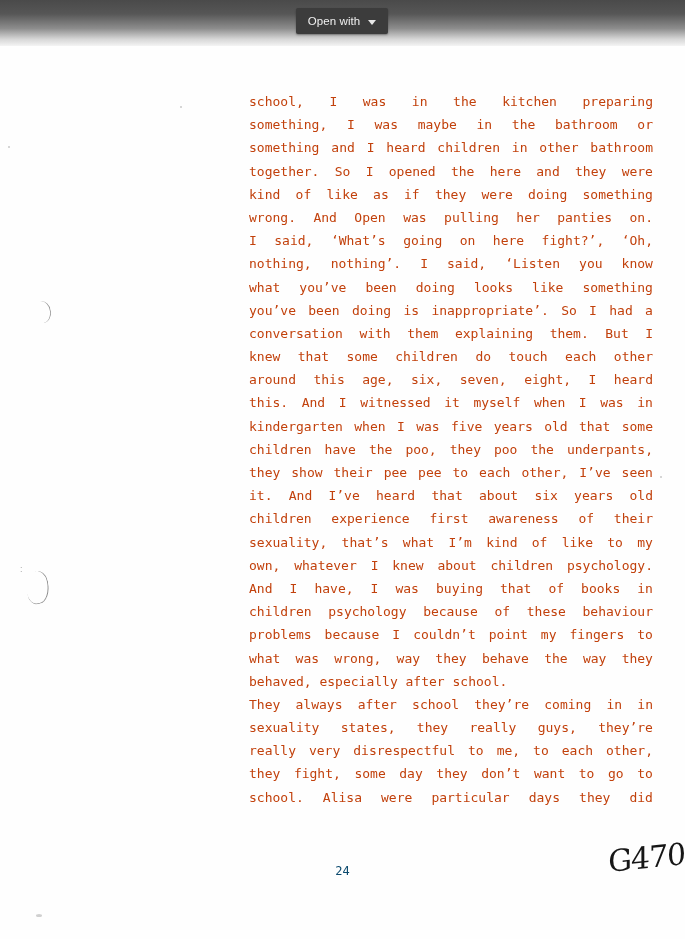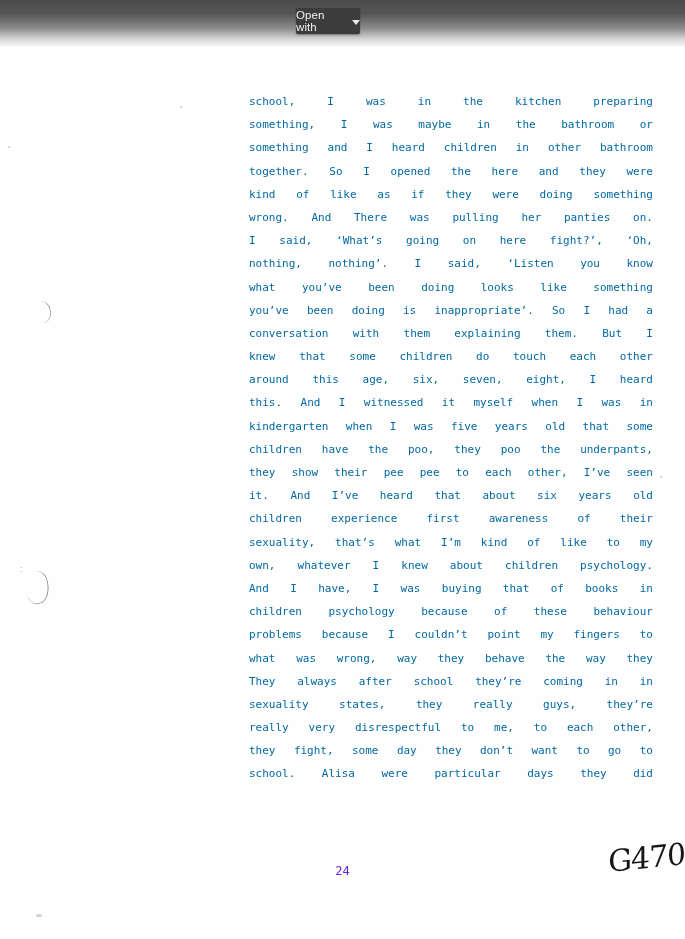--- a/index.html
+++ b/index.html
@@ -26,21 +26,21 @@
                 #4a4a4a 0%,
                 #565656 30%,
                 #8d8d8d 62%,
                 #d6d6d6 85%,
                 #f4f4f4 100%);
   }
   #open-with-button {
     position: absolute;
     left: 296px;
     top: 8px;
-    width: 64px;
+    width: 92px;
     height: 26px;
     background: #3c3c3c;
     border-radius: 2px;
     color: #f0f0f0;
     font-size: 11.5px;
     display: flex;
     align-items: center;
     justify-content: center;
     gap: 8px;
     cursor: pointer;
@@ -107,22 +107,22 @@
     line-height: 6px;
   }
 
   
   #transcript {
     position: absolute;
     left: 249px;
     top: 44px;
     width: 404px;
     font-family: "DejaVu Sans Mono", "Liberation Mono", monospace;
-    font-size: 11px;
-    color: #0369a1;
+    font-size: 13px;
+    color: #c2410c;
     line-height: 23.2px;
   }
   .tline {
     display: flex;
     white-space: pre;
     width: 404px;
     height: 23.2px;
     overflow: visible;
   }
   .tline.justify {
@@ -137,21 +137,21 @@
 
   
   #page-number {
     position: absolute;
     left: 0;
     top: 818px;
     width: 685px;
     text-align: center;
     font-family: "DejaVu Sans Mono", "Liberation Mono", monospace;
     font-size: 12px;
-    color: #6d28d9;
+    color: #0c4a6e;
   }
 
   
   #exhibit-stamp {
     position: absolute;
     left: 608px;
     top: 794px;
     font-family: "DejaVu Serif", serif;
     font-size: 30px;
     color: #161616;
@@ -190,40 +190,41 @@
   <div class="speckle" style="left:8px; top:100px; width:2px; height:2px;"></div>
   <div class="speckle" style="left:180px; top:60px; width:2px; height:2px;"></div>
   <div class="speckle" style="left:660px; top:430px; width:2px; height:2px;"></div>
 
   <div id="transcript">
       <div class="tline justify"><span class="w">school,</span><span class="w">I</span><span class="w">was</span><span class="w">in</span><span class="w">the</span><span class="w">kitchen</span><span class="w">preparing</span></div>
       <div class="tline justify"><span class="w">something,</span><span class="w">I</span><span class="w">was</span><span class="w">maybe</span><span class="w">in</span><span class="w">the</span><span class="w">bathroom</span><span class="w">or</span></div>
       <div class="tline justify"><span class="w">something</span><span class="w">and</span><span class="w">I</span><span class="w">heard</span><span class="w">children</span><span class="w">in</span><span class="w">other</span><span class="w">bathroom</span></div>
       <div class="tline justify"><span class="w">together.</span><span class="w">So</span><span class="w">I</span><span class="w">opened</span><span class="w">the</span><span class="w">here</span><span class="w">and</span><span class="w">they</span><span class="w">were</span></div>
       <div class="tline justify"><span class="w">kind</span><span class="w">of</span><span class="w">like</span><span class="w">as</span><span class="w">if</span><span class="w">they</span><span class="w">were</span><span class="w">doing</span><span class="w">something</span></div>
-      <div class="tline justify"><span class="w">wrong.</span><span class="w">And</span><span class="w">There</span><span class="w">was</span><span class="w">pulling</span><span class="w">her</span><span class="w">panties</span><span class="w">on.</span></div>
+      <div class="tline justify"><span class="w">wrong.</span><span class="w">And</span><span class="w">Open</span><span class="w">was</span><span class="w">pulling</span><span class="w">her</span><span class="w">panties</span><span class="w">on.</span></div>
       <div class="tline justify"><span class="w">I</span><span class="w">said,</span><span class="w">‘What’s</span><span class="w">going</span><span class="w">on</span><span class="w">here</span><span class="w">fight?’,</span><span class="w">‘Oh,</span></div>
       <div class="tline justify"><span class="w">nothing,</span><span class="w">nothing’.</span><span class="w">I</span><span class="w">said,</span><span class="w">‘Listen</span><span class="w">you</span><span class="w">know</span></div>
       <div class="tline justify"><span class="w">what</span><span class="w">you’ve</span><span class="w">been</span><span class="w">doing</span><span class="w">looks</span><span class="w">like</span><span class="w">something</span></div>
       <div class="tline justify"><span class="w">you’ve</span><span class="w">been</span><span class="w">doing</span><span class="w">is</span><span class="w">inappropriate’.</span><span class="w">So</span><span class="w">I</span><span class="w">had</span><span class="w">a</span></div>
       <div class="tline justify"><span class="w">conversation</span><span class="w">with</span><span class="w">them</span><span class="w">explaining</span><span class="w">them.</span><span class="w">But</span><span class="w">I</span></div>
       <div class="tline justify"><span class="w">knew</span><span class="w">that</span><span class="w">some</span><span class="w">children</span><span class="w">do</span><span class="w">touch</span><span class="w">each</span><span class="w">other</span></div>
       <div class="tline justify"><span class="w">around</span><span class="w">this</span><span class="w">age,</span><span class="w">six,</span><span class="w">seven,</span><span class="w">eight,</span><span class="w">I</span><span class="w">heard</span></div>
       <div class="tline justify"><span class="w">this.</span><span class="w">And</span><span class="w">I</span><span class="w">witnessed</span><span class="w">it</span><span class="w">myself</span><span class="w">when</span><span class="w">I</span><span class="w">was</span><span class="w">in</span></div>
       <div class="tline justify"><span class="w">kindergarten</span><span class="w">when</span><span class="w">I</span><span class="w">was</span><span class="w">five</span><span class="w">years</span><span class="w">old</span><span class="w">that</span><span class="w">some</span></div>
       <div class="tline justify"><span class="w">children</span><span class="w">have</span><span class="w">the</span><span class="w">poo,</span><span class="w">they</span><span class="w">poo</span><span class="w">the</span><span class="w">underpants,</span></div>
       <div class="tline justify"><span class="w">they</span><span class="w">show</span><span class="w">their</span><span class="w">pee</span><span class="w">pee</span><span class="w">to</span><span class="w">each</span><span class="w">other,</span><span class="w">I’ve</span><span class="w">seen</span></div>
       <div class="tline justify"><span class="w">it.</span><span class="w">And</span><span class="w">I’ve</span><span class="w">heard</span><span class="w">that</span><span class="w">about</span><span class="w">six</span><span class="w">years</span><span class="w">old</span></div>
       <div class="tline justify"><span class="w">children</span><span class="w">experience</span><span class="w">first</span><span class="w">awareness</span><span class="w">of</span><span class="w">their</span></div>
       <div class="tline justify"><span class="w">sexuality,</span><span class="w">that’s</span><span class="w">what</span><span class="w">I’m</span><span class="w">kind</span><span class="w">of</span><span class="w">like</span><span class="w">to</span><span class="w">my</span></div>
       <div class="tline justify"><span class="w">own,</span><span class="w">whatever</span><span class="w">I</span><span class="w">knew</span><span class="w">about</span><span class="w">children</span><span class="w">psychology.</span></div>
       <div class="tline justify"><span class="w">And</span><span class="w">I</span><span class="w">have,</span><span class="w">I</span><span class="w">was</span><span class="w">buying</span><span class="w">that</span><span class="w">of</span><span class="w">books</span><span class="w">in</span></div>
       <div class="tline justify"><span class="w">children</span><span class="w">psychology</span><span class="w">because</span><span class="w">of</span><span class="w">these</span><span class="w">behaviour</span></div>
       <div class="tline justify"><span class="w">problems</span><span class="w">because</span><span class="w">I</span><span class="w">couldn’t</span><span class="w">point</span><span class="w">my</span><span class="w">fingers</span><span class="w">to</span></div>
       <div class="tline justify"><span class="w">what</span><span class="w">was</span><span class="w">wrong,</span><span class="w">way</span><span class="w">they</span><span class="w">behave</span><span class="w">the</span><span class="w">way</span><span class="w">they</span></div>
+      <div class="tline plain">behaved, especially after school.</div>
       <div class="tline justify"><span class="w">They</span><span class="w">always</span><span class="w">after</span><span class="w">school</span><span class="w">they’re</span><span class="w">coming</span><span class="w">in</span><span class="w">in</span></div>
       <div class="tline justify"><span class="w">sexuality</span><span class="w">states,</span><span class="w">they</span><span class="w">really</span><span class="w">guys,</span><span class="w">they’re</span></div>
       <div class="tline justify"><span class="w">really</span><span class="w">very</span><span class="w">disrespectful</span><span class="w">to</span><span class="w">me,</span><span class="w">to</span><span class="w">each</span><span class="w">other,</span></div>
       <div class="tline justify"><span class="w">they</span><span class="w">fight,</span><span class="w">some</span><span class="w">day</span><span class="w">they</span><span class="w">don’t</span><span class="w">want</span><span class="w">to</span><span class="w">go</span><span class="w">to</span></div>
       <div class="tline justify"><span class="w">school.</span><span class="w">Alisa</span><span class="w">were</span><span class="w">particular</span><span class="w">days</span><span class="w">they</span><span class="w">did</span></div>
     </div>
 
   <div id="page-number">24</div>
 
   <div id="exhibit-stamp">G470</div>

